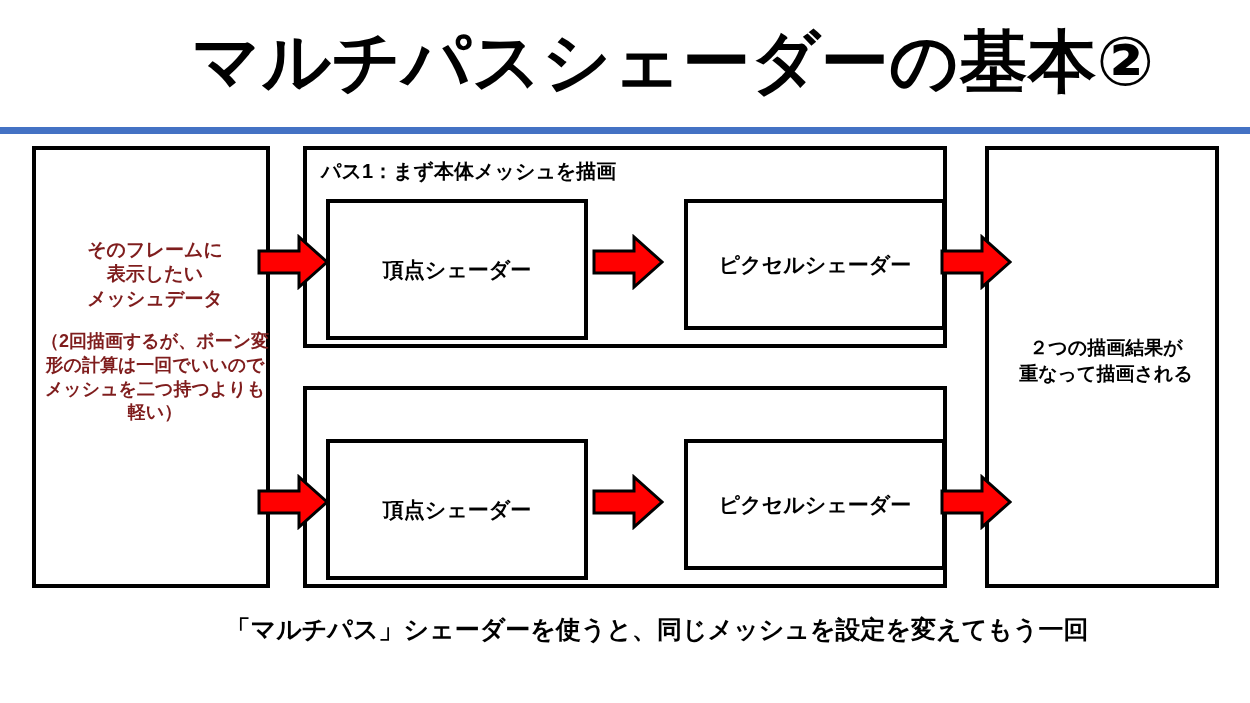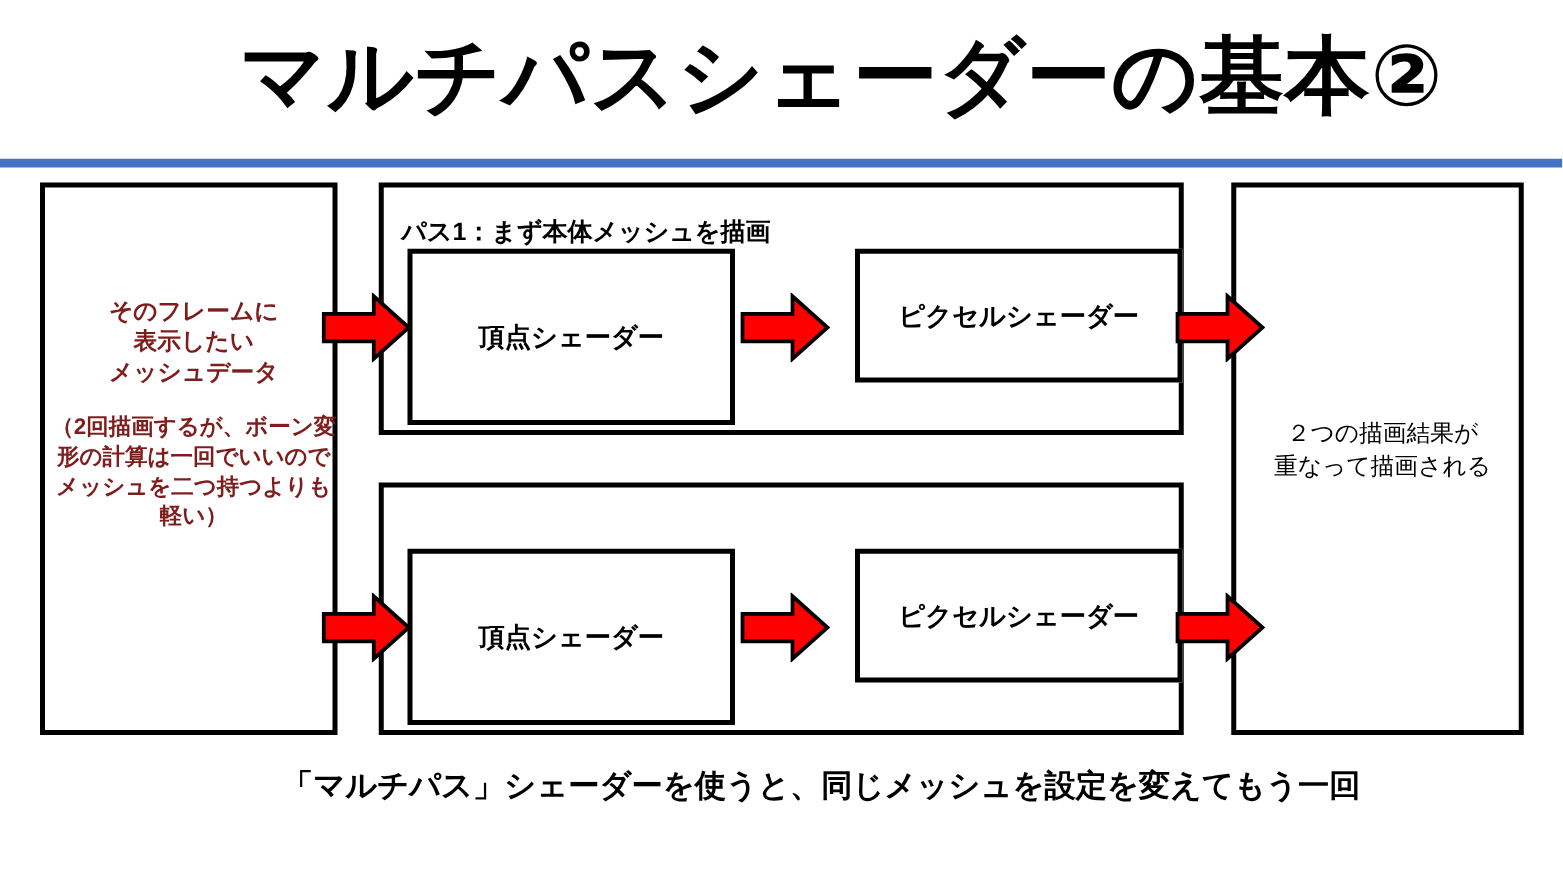--- a/index.html
+++ b/index.html
@@ -90,21 +90,21 @@
   }
   #pass2-box {
     left: 303px;
     top: 386px;
     width: 644px;
     height: 202px;
   }
   .pass-title {
     position: absolute;
     left: 14px;
-    top: 22px;
+    top: 8px;
     font-size: 20px;
     font-weight: bold;
     color: #000000;
     white-space: nowrap;
   }
 
   
   .shader-box {
     position: absolute;
     background: #ffffff;
@@ -123,38 +123,38 @@
   .vs-box {
     left: 19px;
     top: 49px;
     width: 262px;
     height: 141px;
   }
   .ps-box {
     left: 377px;
     top: 49px;
     width: 262px;
-    height: 107px;
+    height: 131px;
   }
 
   
   #result-box {
     left: 985px;
     top: 146px;
     width: 234px;
     height: 442px;
   }
   #result-text {
     position: absolute;
     left: 0;
     top: 185px;
     width: 234px;
     text-align: center;
     font-size: 19px;
-    font-weight: normal;
+    font-weight: bold;
     line-height: 1.35;
     color: #000000;
   }
 
   
   .arrow {
     position: absolute;
     width: 72px;
     height: 56px;
     z-index: 5;

